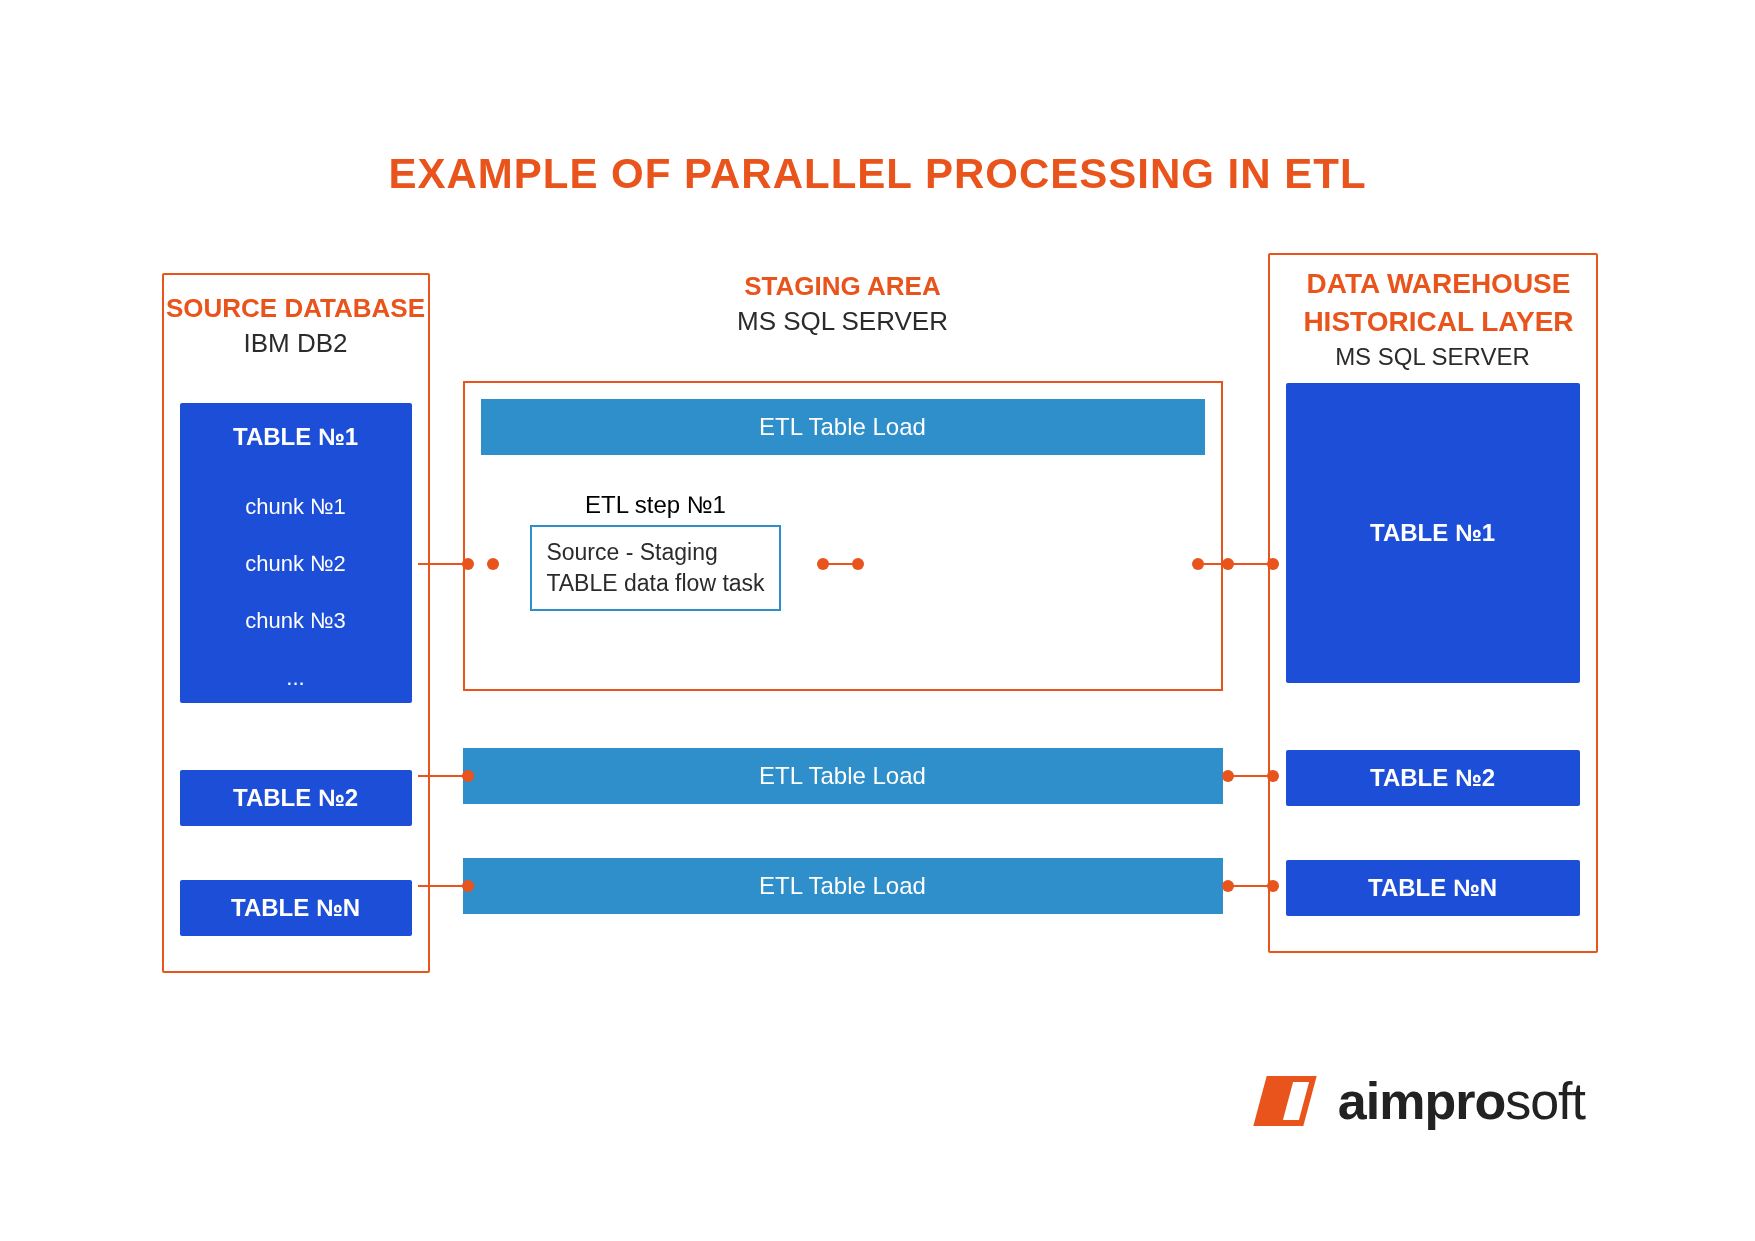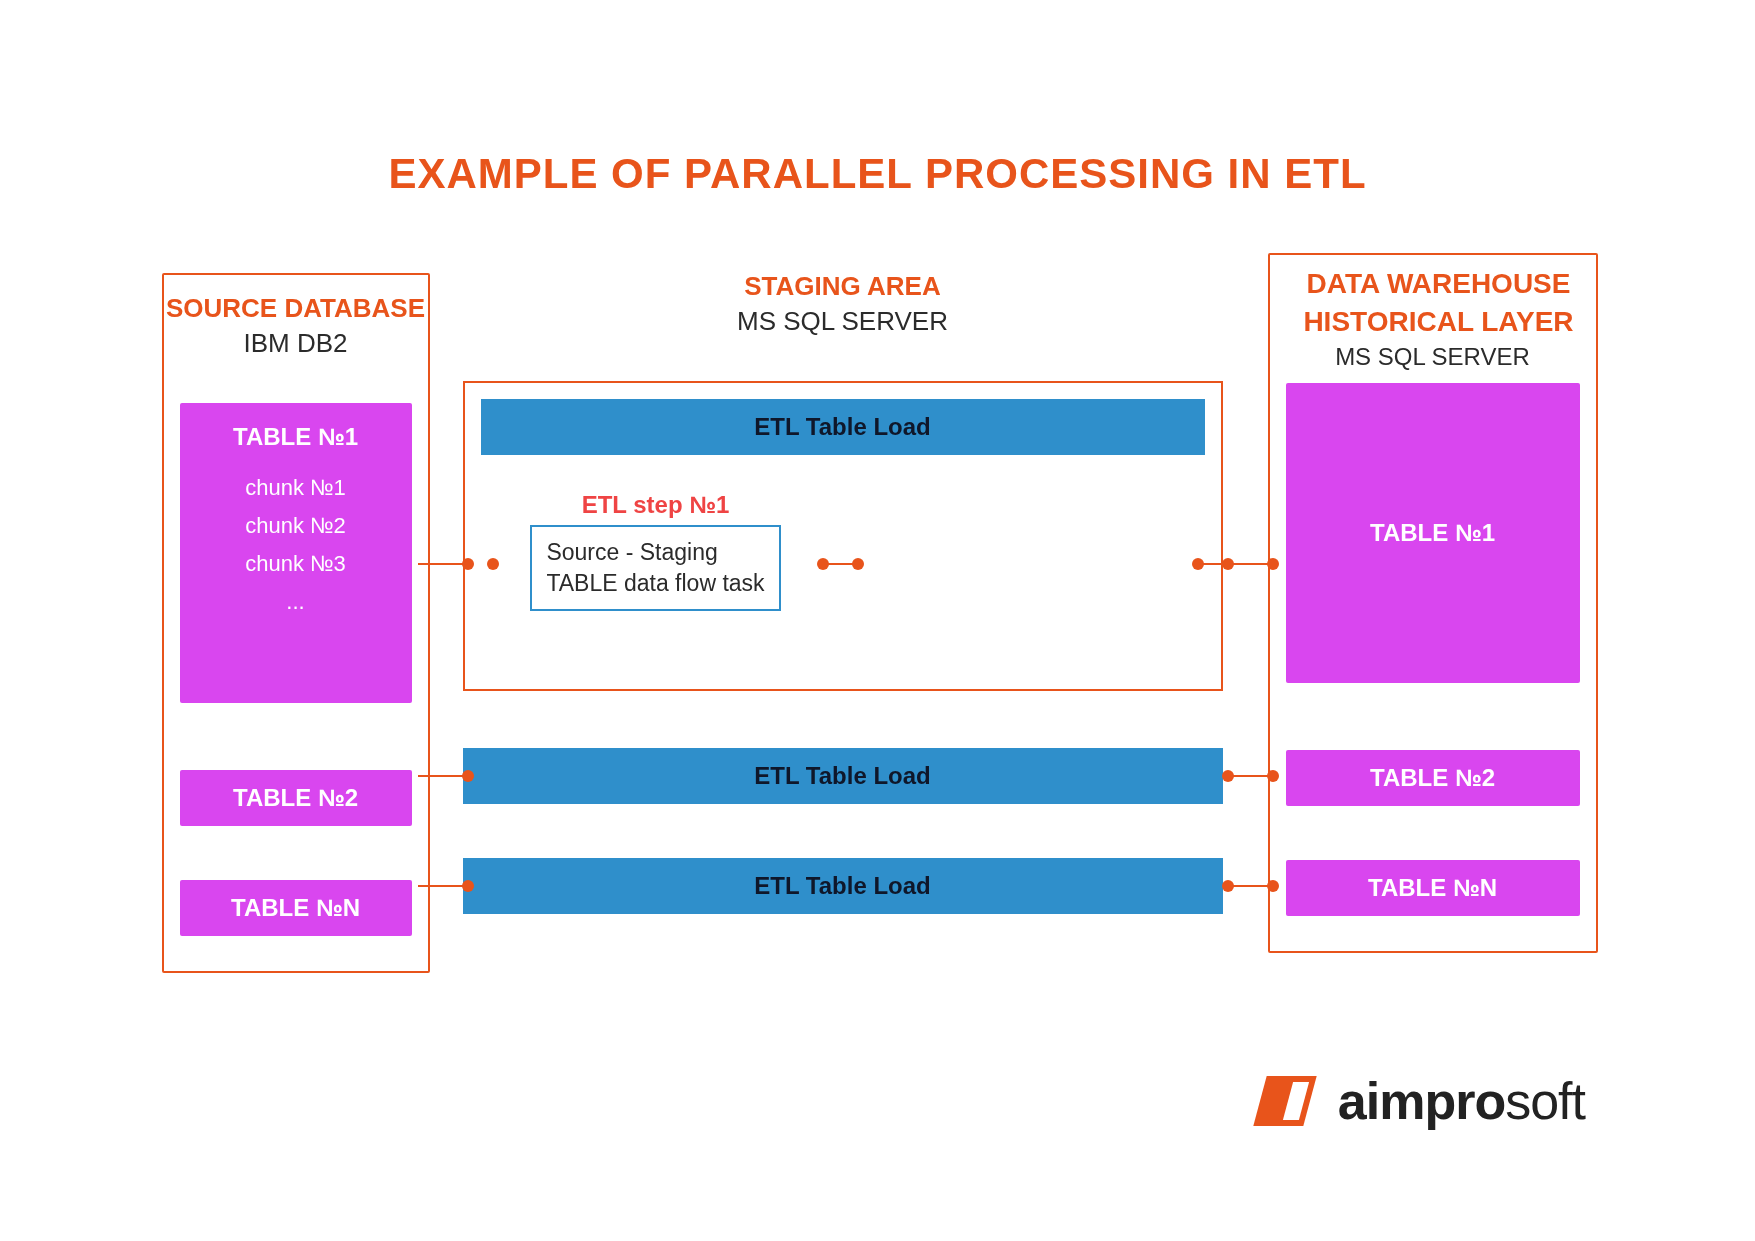--- a/index.html
+++ b/index.html
@@ -33,29 +33,30 @@
   .col-mid   { left: 305px; top: 0; width: 760px; height: 700px; border: none; }
   .col-right { left: 1110px; top: 0; width: 330px; height: 700px; }
   .col-header {
     text-align: center;
     padding-top: 16px;
     line-height: 1.35;
   }
   .col-header .ht { color: #E8541B; font-weight: 700; font-size: 26px; }
   .col-header .hs { color: #2b2b2b; font-size: 26px; font-weight: 400; }
   .tab {
-    background: #d946ef;
+    background: #1d4ed8;
     color: #fff;
     font-weight: 700;
     font-size: 24px;
     text-align: center;
     position: absolute;
     left: 16px; right: 16px;
     padding: 14px 8px;
     border-radius: 2px;
+    gap: 19px;
   }
   .tab.big {
     height: 300px;
     display: flex;
     flex-direction: column;
     align-items: center;
   }
   .tab.big .tname { padding: 6px 0 18px; }
   .tab.big .chunk {
     font-weight: 400;
@@ -70,34 +71,34 @@
   }
   .staging-box {
     position: absolute;
     left: 0; top: 128px;
     width: 760px; height: 310px;
     border: 2px solid #E8541B;
   }
   .blue-bar {
     position: absolute;
     background: #2F8FCB;
-    color: #0f172a;
-    font-weight: 700;
+    color: #ffffff;
+    font-weight: 400;
     font-size: 24px;
     text-align: center;
     padding: 14px 0;
   }
   .step-wrap {
     position: absolute;
     top: 108px;
     display: flex;
     flex-direction: column;
     align-items: center;
   }
-  .step-title { color: #ef4444; font-weight: 700; font-size: 24px; margin-bottom: 6px; }
+  .step-title { color: #000000; font-weight: 400; font-size: 24px; margin-bottom: 6px; }
   .step-box {
     border: 2px solid #2F8FCB;
     padding: 10px 14px;
     text-align: left;
     color: #2b2b2b;
     font-size: 23px;
     line-height: 1.35;
     background: #fff;
   }
   .connector {

